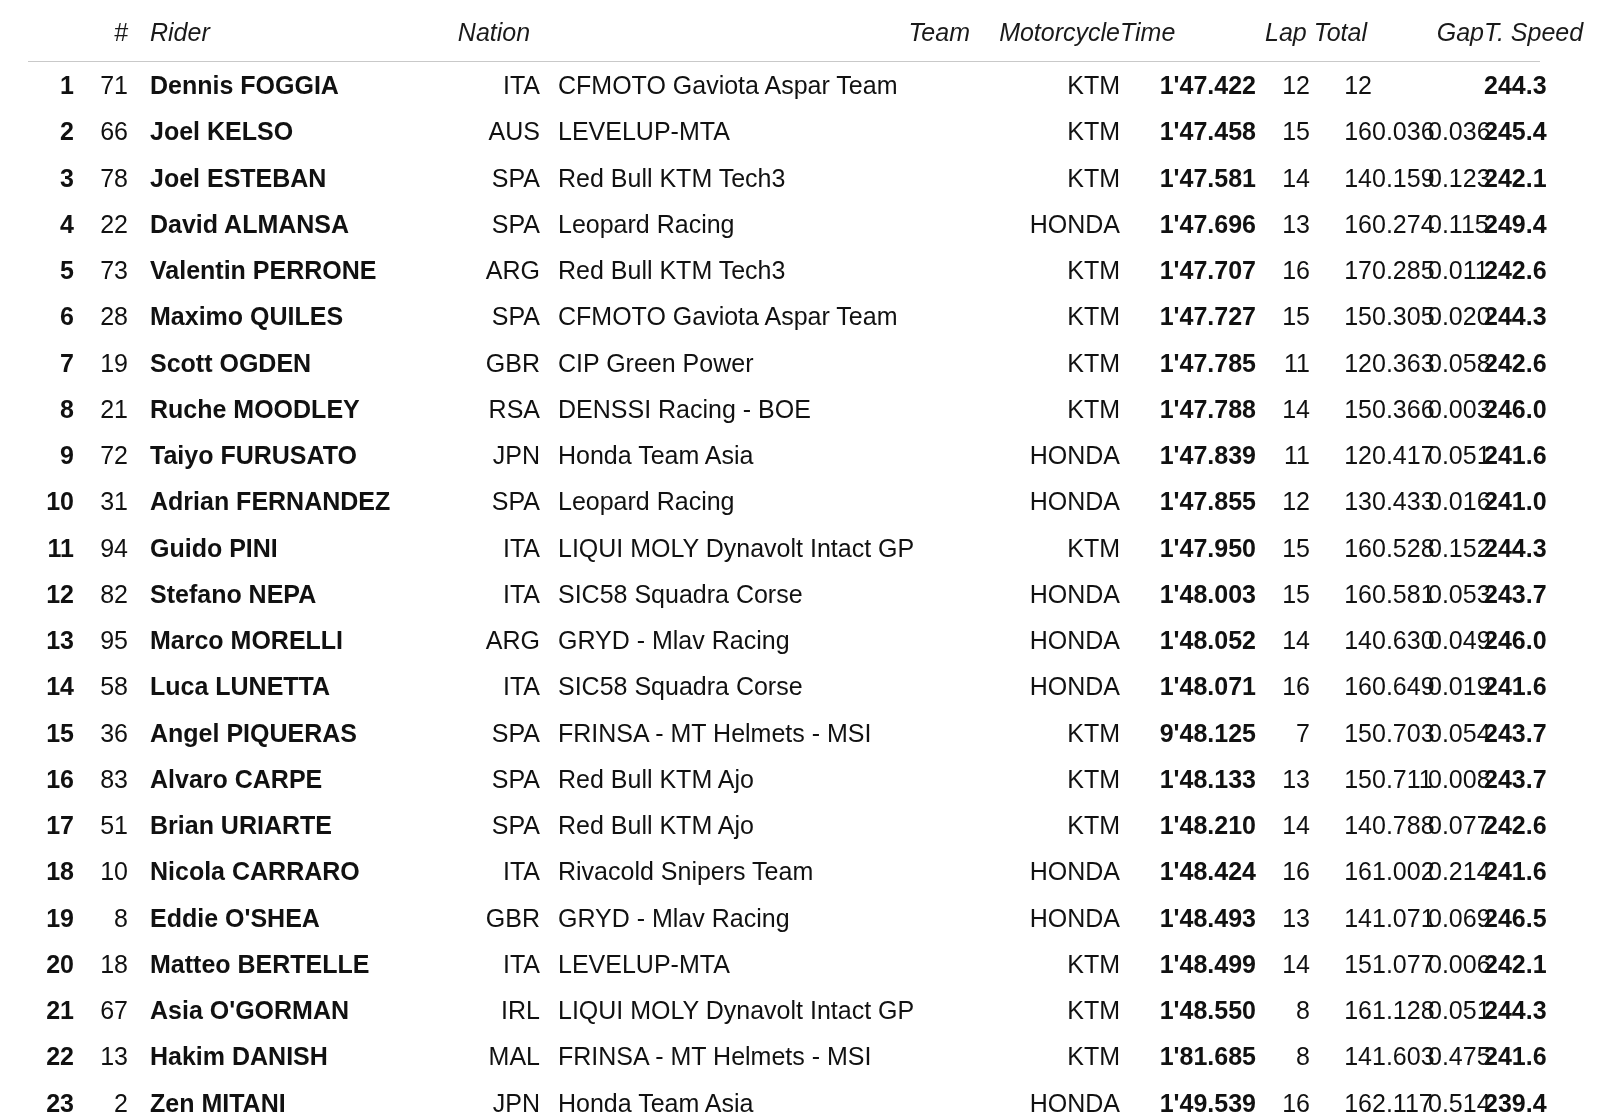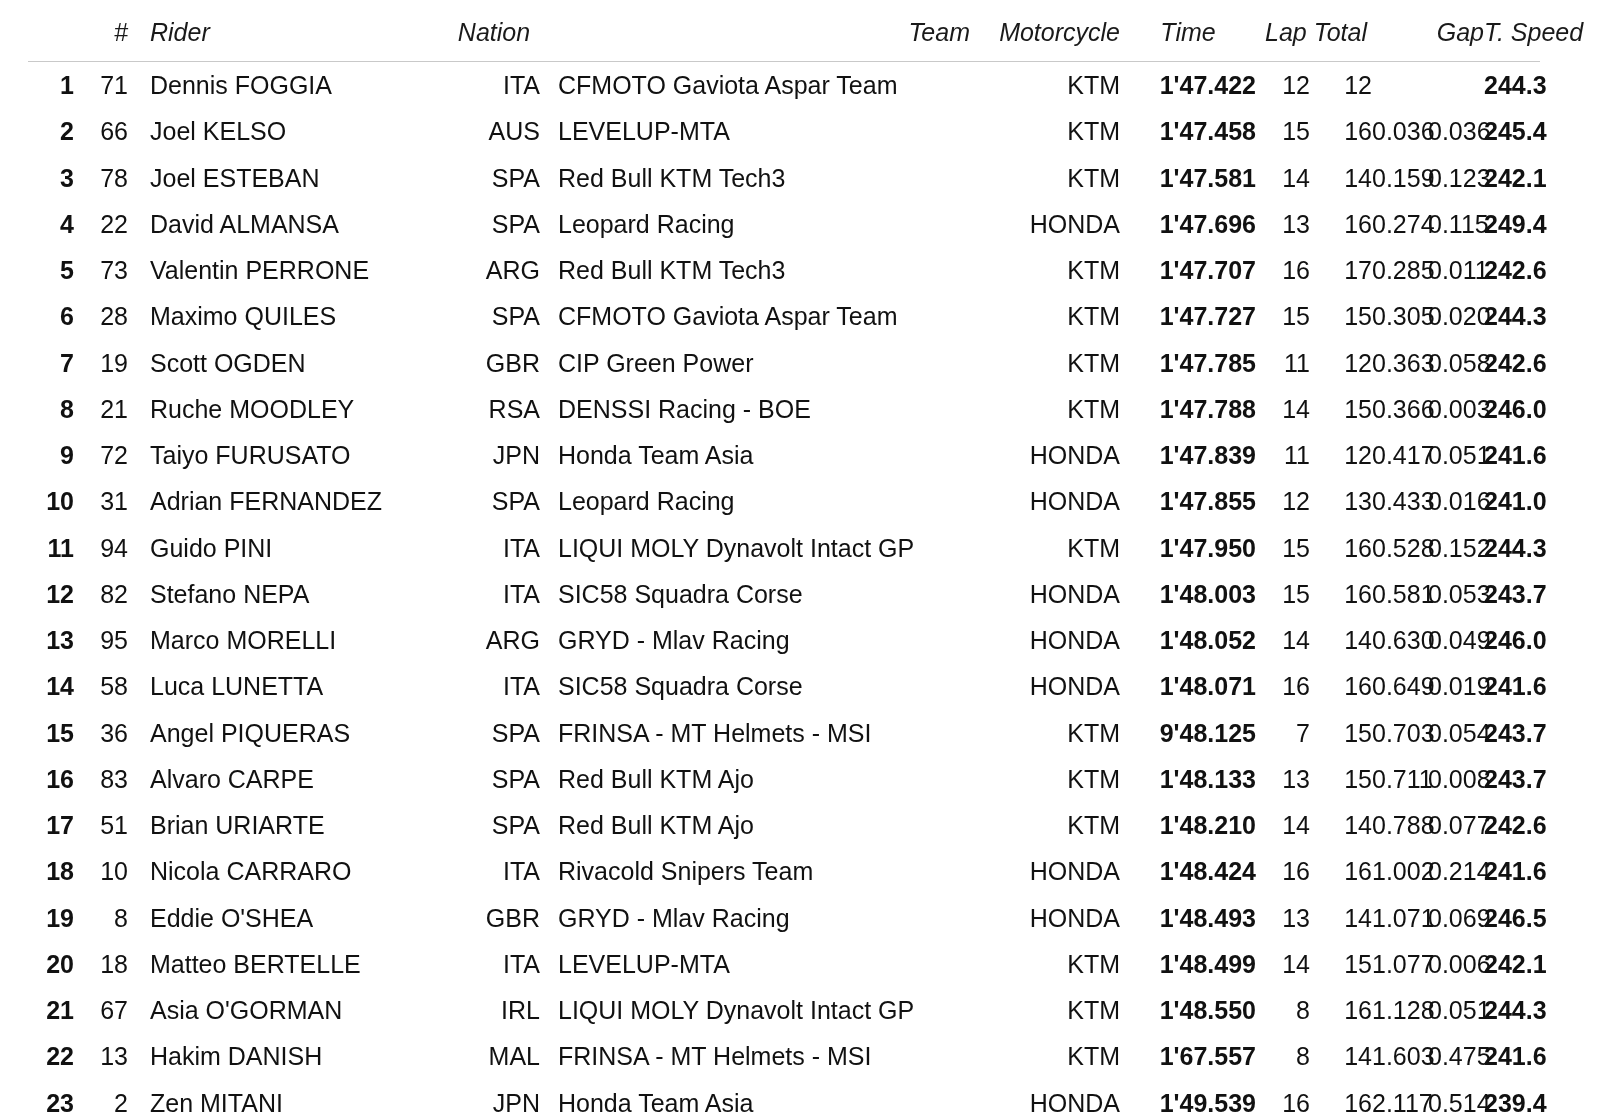--- a/index.html
+++ b/index.html
@@ -40,36 +40,36 @@
   table.results tbody td {
     font-size: 25px;
     padding: 10px 0 10px 0;
     white-space: nowrap;
     vertical-align: middle;
     line-height: 1.05;
   }
   
   .c-pos      { width: 46px;  text-align: right; font-weight: bold; font-size: 25px; }
   .c-num      { width: 54px;  text-align: right; padding-right: 0 !important; }
-  .c-rider    { width: 320px; text-align: left;  padding-left: 22px !important; font-weight: normal; }
+  .c-rider    { width: 320px; text-align: left;  padding-left: 22px !important; font-weight: bold; }
   .c-nation   { width: 92px;  text-align: right; }
   .c-team     { width: 430px; text-align: left;  padding-left: 18px !important; }
   .c-moto     { width: 150px; text-align: right; }
   .c-time     { width: 140px; text-align: right; font-weight: bold; padding-right: 4px !important; }
   .c-lap      { width: 52px;  text-align: right; padding-right: 6px !important; }
   .c-total    { width: 62px;  text-align: right; }
   .c-gap1     { width: 118px; text-align: right; }
   .c-gap2     { width: 92px;  text-align: right; }
   .c-speed    { width: 108px; text-align: right; font-weight: bold; }
 
   thead .c-rider  { padding-left: 22px !important; text-align: left; }
   thead .c-team   { padding-left: 18px !important; text-align: right; }
   thead .c-nation { text-align: center; }
   thead .c-moto   { text-align: right; }
-  thead .c-time   { text-align: center; padding-right: 4px !important; }
+  thead .c-time   { text-align: left; padding-right: 4px !important; }
   thead .c-laphdr { }
   thead .c-gaphdr { text-align: right; }
   thead .c-spdhdr { text-align: center; }
   thead .c-pos    { font-style: normal; }
   thead .c-num    { font-style: italic; }
 </style>
 </head>
 <body>
 
 <div class="sheet">
@@ -383,21 +383,21 @@
           <td class="c-gap2">0.051</td>
           <td class="c-speed">244.3</td>
         </tr>
         <tr>
           <td class="c-pos">22</td>
           <td class="c-num">13</td>
           <td class="c-rider">Hakim DANISH</td>
           <td class="c-nation">MAL</td>
           <td class="c-team">FRINSA - MT Helmets - MSI</td>
           <td class="c-moto">KTM</td>
-          <td class="c-time">1'67.557</td>
+          <td class="c-time">1'81.685</td>
           <td class="c-lap">8</td>
           <td class="c-total">14</td>
           <td class="c-gap1">1.603</td>
           <td class="c-gap2">0.475</td>
           <td class="c-speed">241.6</td>
         </tr>
         <tr>
           <td class="c-pos">23</td>
           <td class="c-num">2</td>
           <td class="c-rider">Zen MITANI</td>

